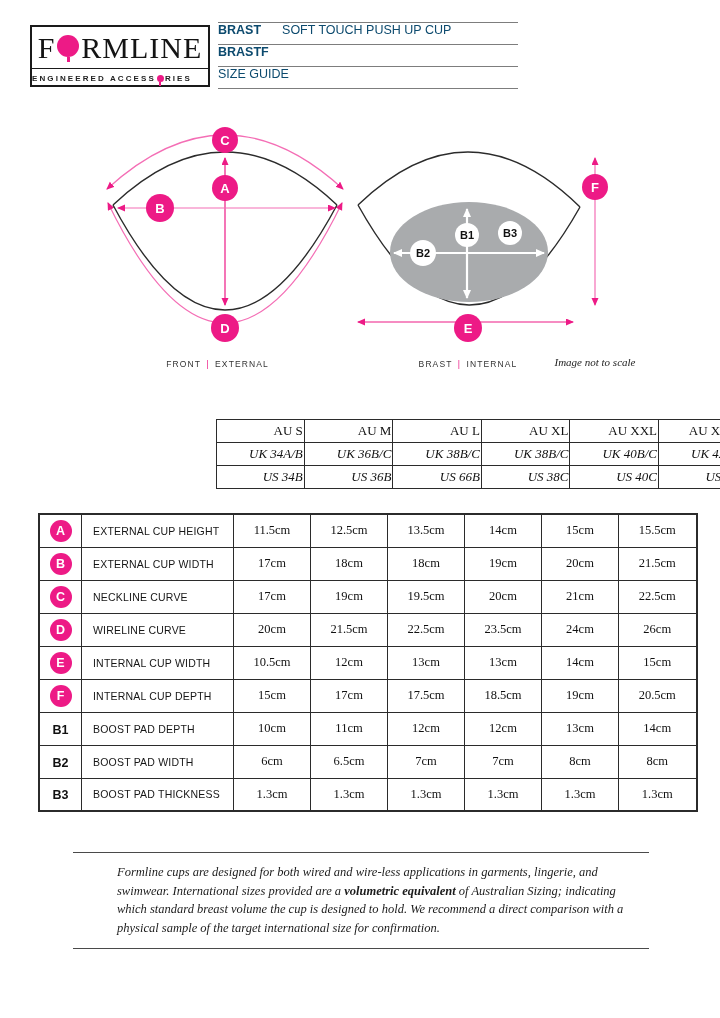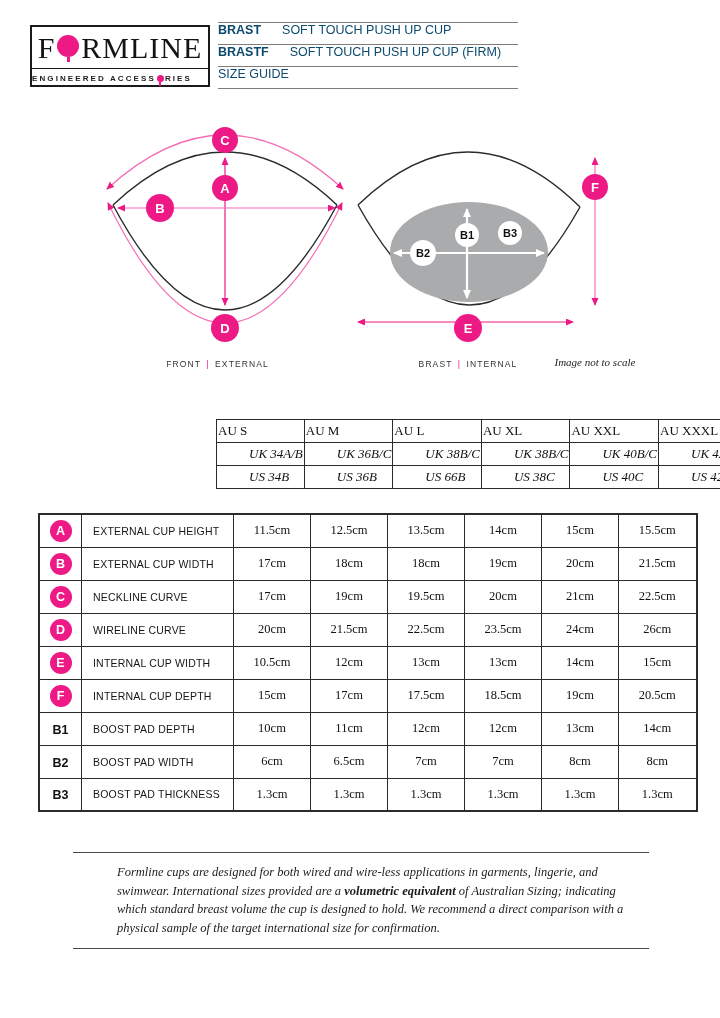--- a/index.html
+++ b/index.html
@@ -37,21 +37,21 @@
   .cap-back{left:350px;width:236px;}
   .cap-pipe{color:#ed1a86;margin:0 2px;}
   .scale-note{position:absolute;left:540px;top:356px;width:110px;text-align:center;
               font-family:"Liberation Serif",serif;font-style:italic;font-size:11px;color:#1d1d1d;}
 
   
   table{border-collapse:collapse;table-layout:fixed;}
   .size-head{position:absolute;left:216px;top:419px;border:1.5px solid #2b2b2b;
              font-family:"Liberation Serif",serif;}
   .size-head tr{height:23px;}
-  .size-head td{border:1px solid #2b2b2b;text-align:left;font-size:13px;color:#111;
+  .size-head td{border:1px solid #2b2b2b;text-align:right;font-size:13px;color:#111;
                 overflow:hidden;white-space:nowrap;}
   .size-head tr.intl td{font-style:italic;padding-left:32px;}
 
   .measure{position:absolute;left:38px;top:513px;border:2px solid #2b2b2b;}
   .measure tr{height:33px;}
   .measure td{border:1px solid #2b2b2b;text-align:center;overflow:hidden;white-space:nowrap;}
   .badge-cell{width:39px;}
   .label-cell{width:139px;text-align:left !important;padding-left:11px;
               font-size:10.5px;letter-spacing:0.2px;color:#161616;}
   .val-cell{font-family:"Liberation Serif",serif;font-size:12.5px;color:#111;}
@@ -88,21 +88,20 @@
     </div>
   </div>
 
   <div class="prod-lines">
     <div class="prod-row">
       <span class="code">BRAST</span>
       <span>SOFT TOUCH PUSH UP CUP</span>
     </div>
     <div class="prod-row">
       <span class="code">BRASTF</span>
-      <span>SOFT TOUCH PUSH UP CUP (FIRM)</span>
     </div>
     <div class="prod-row">
 
       <span>SIZE GUIDE</span>
     </div>
   </div>
 
   <svg class="svg-front" width="280" height="235" viewBox="0 0 280 235">
     <defs>
       <marker id="ap" markerUnits="userSpaceOnUse" markerWidth="9" markerHeight="8" refX="7" refY="3.5" orient="auto-start-reverse">

